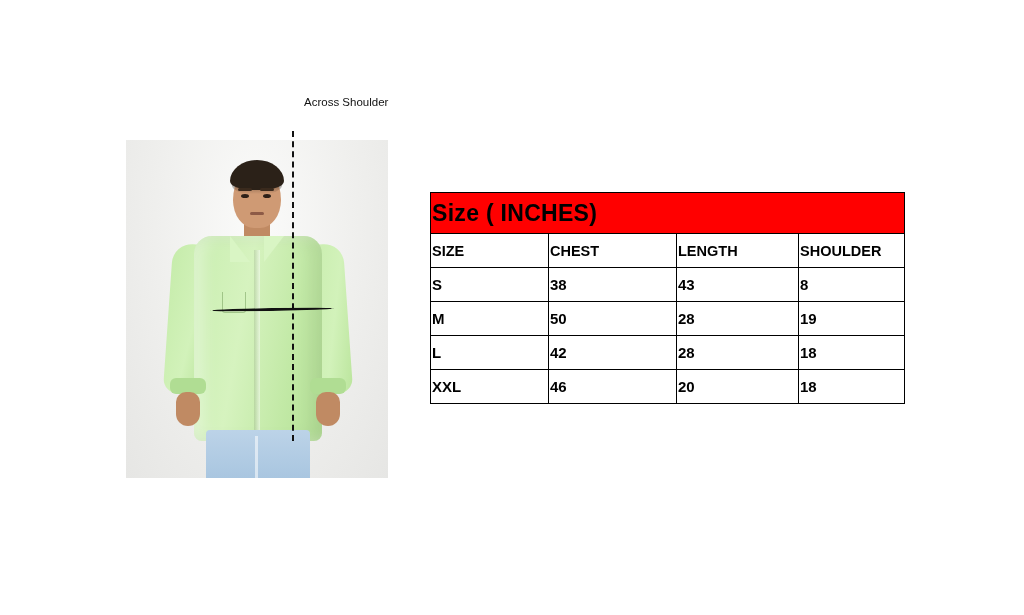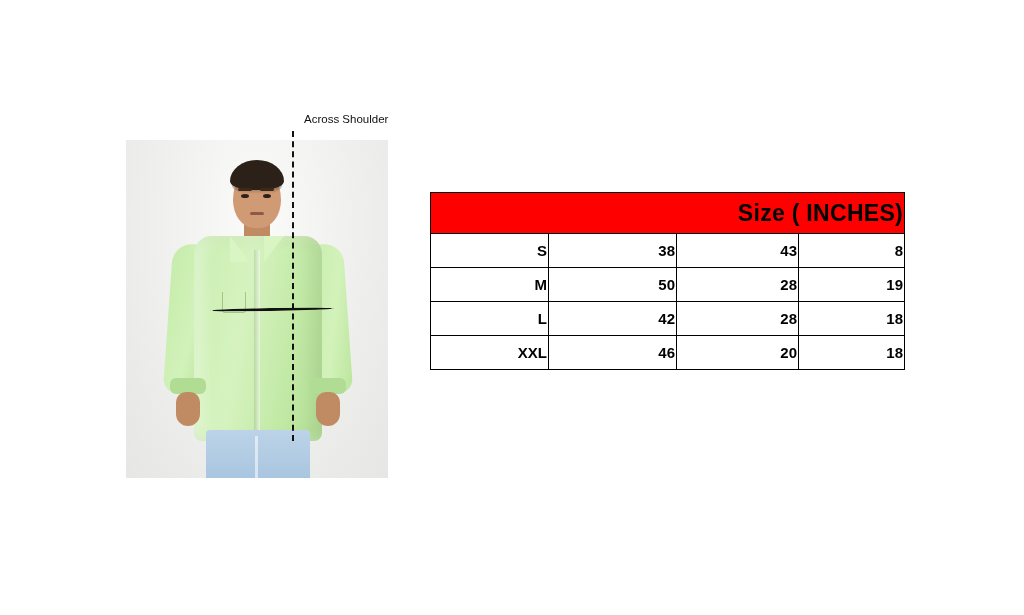--- a/index.html
+++ b/index.html
@@ -199,38 +199,38 @@
     position: absolute;
     left: -2px; top: -22px;
     width: 128px; height: 22px;
     border-bottom: 3px dashed #111111;
     border-radius: 0 0 60px 60px;
     opacity: 0;
   }
   .annotation-label {
     position: absolute;
     left: 304px;
-    top: 113px;
+    top: 96px;
     font-size: 11.5px;
     color: #111111;
     white-space: nowrap;
   }
 
   
   #size-table {
     position: absolute;
     left: 430px;
     top: 192px;
     width: 474px;
     border-collapse: collapse;
     table-layout: fixed;
   }
   #size-table th, #size-table td {
     border: 1px solid #000000;
-    text-align: right;
+    text-align: left;
     color: #000000;
   }
   #size-table .title-cell {
     background: #ff0000;
     color: #000000;
     font-size: 23px;
     font-weight: bold;
     height: 38px;
     letter-spacing: .3px;
   }
@@ -288,20 +288,26 @@
   <colgroup>
     <col class="c1">
       <col class="c2">
       <col class="c3">
       <col class="c4">
   </colgroup>
   <thead>
     <tr>
       <th class="title-cell" colspan="4">Size ( INCHES)</th>
     </tr>
+    <tr>
+      <th class="head-cell">SIZE</th>
+      <th class="head-cell">CHEST</th>
+      <th class="head-cell">LENGTH</th>
+      <th class="head-cell">SHOULDER</th>
+    </tr>
   </thead>
   <tbody>
     <tr>
       <td class="body-cell">S</td>
       <td class="body-cell">38</td>
       <td class="body-cell">43</td>
       <td class="body-cell">8</td>
     </tr>
     <tr>
       <td class="body-cell">M</td>

